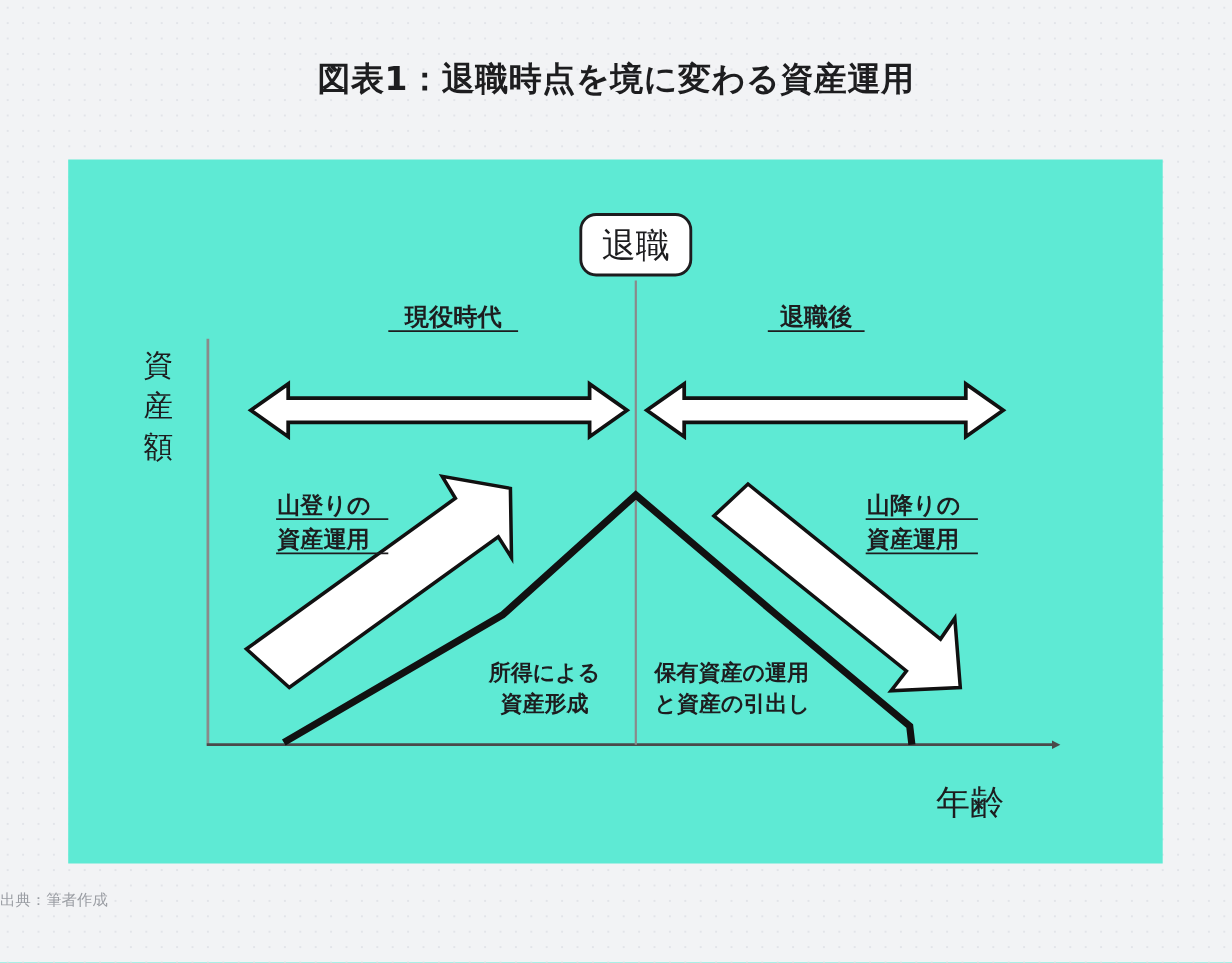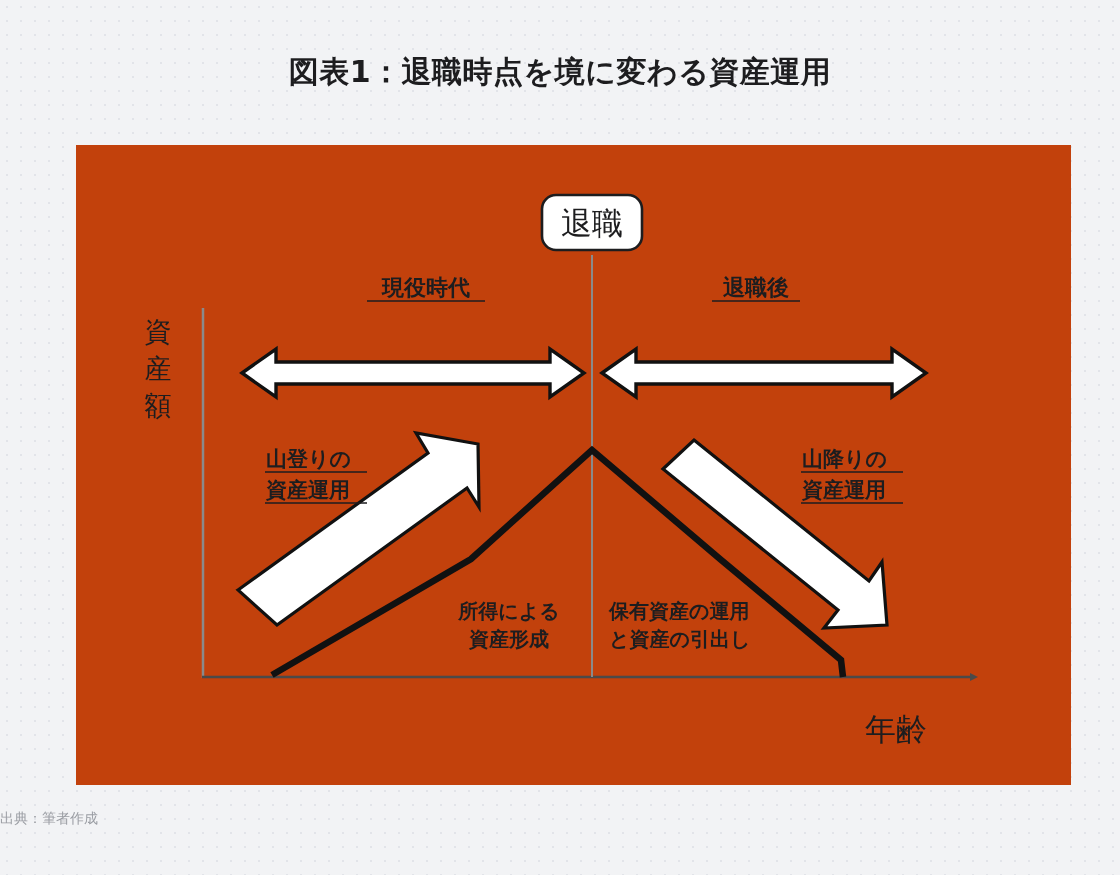--- a/index.html
+++ b/index.html
@@ -26,25 +26,25 @@
     left: 0;
     width: 1120px;
     text-align: center;
     font-size: 30px;
     font-weight: bold;
     color: #1d1d1f;
     letter-spacing: 0.5px;
   }
   .panel {
     position: absolute;
-    left: 76px;
+    left: 62px;
     top: 145px;
     width: 995px;
     height: 640px;
-    background: #c2410c;
+    background: #5eead4;
   }
   .figure-svg {
     position: absolute;
     left: 0;
     top: 0;
   }
   .source {
     position: absolute;
     top: 810px;
     left: 0;

